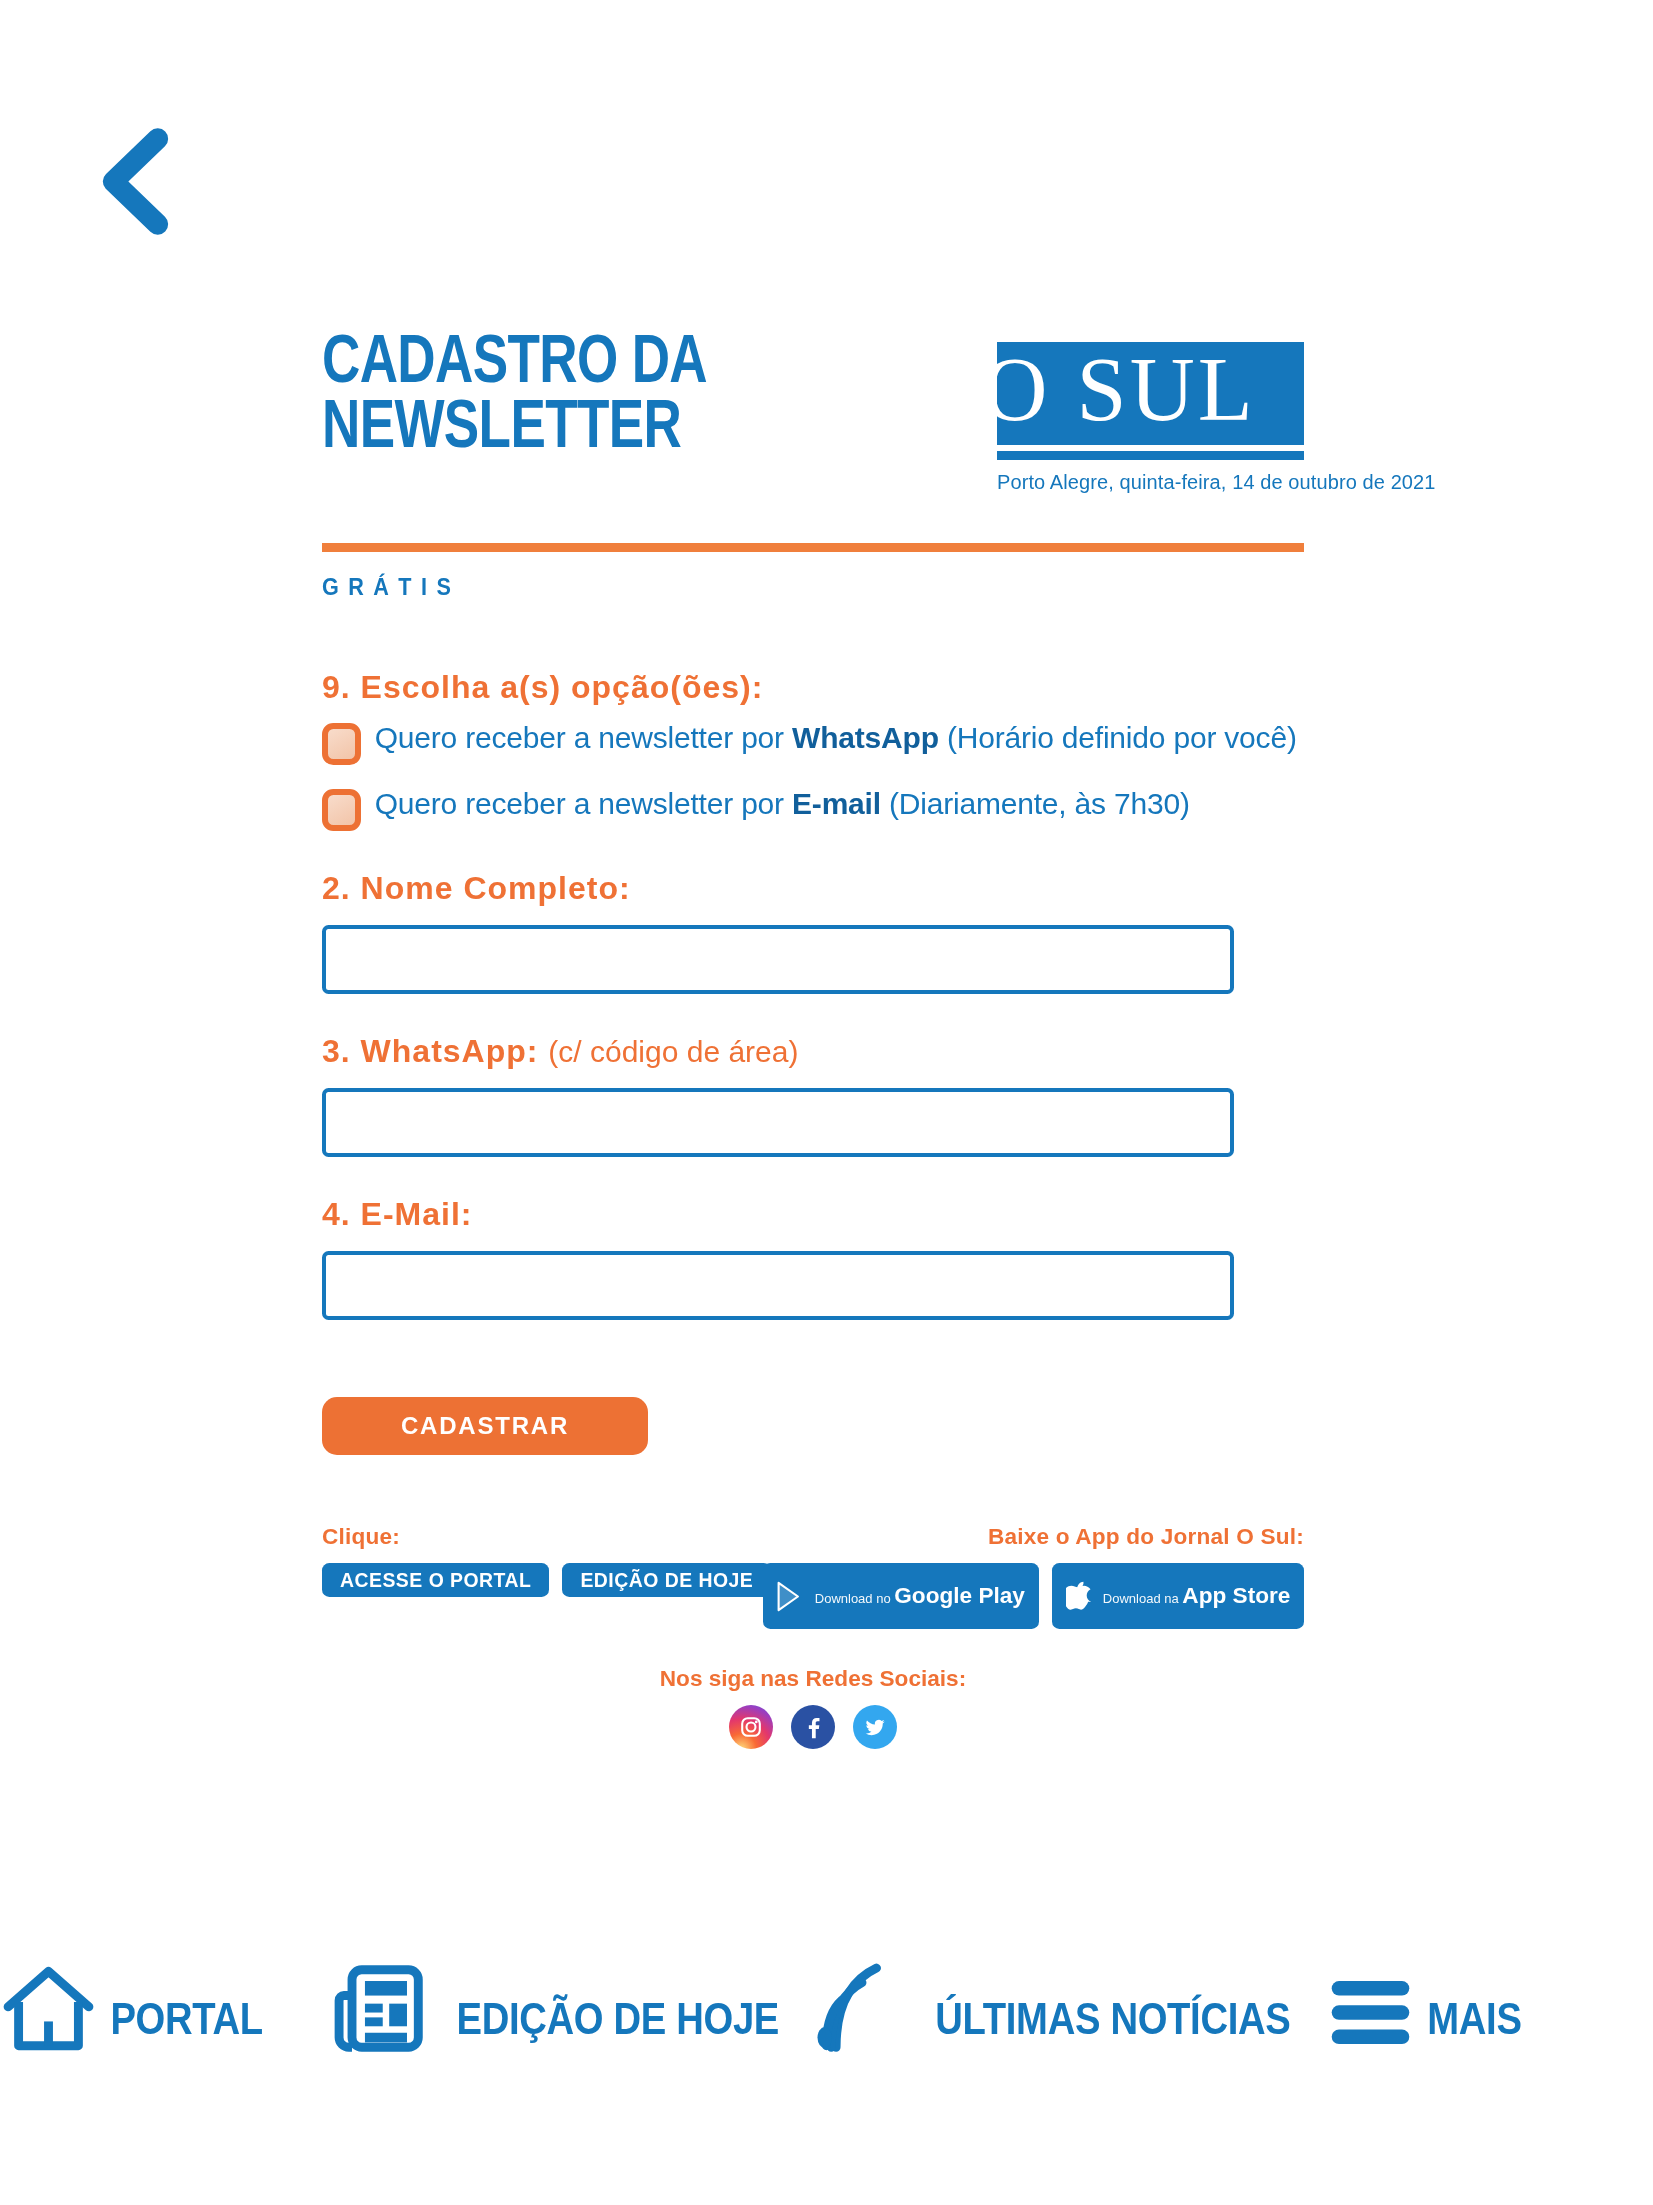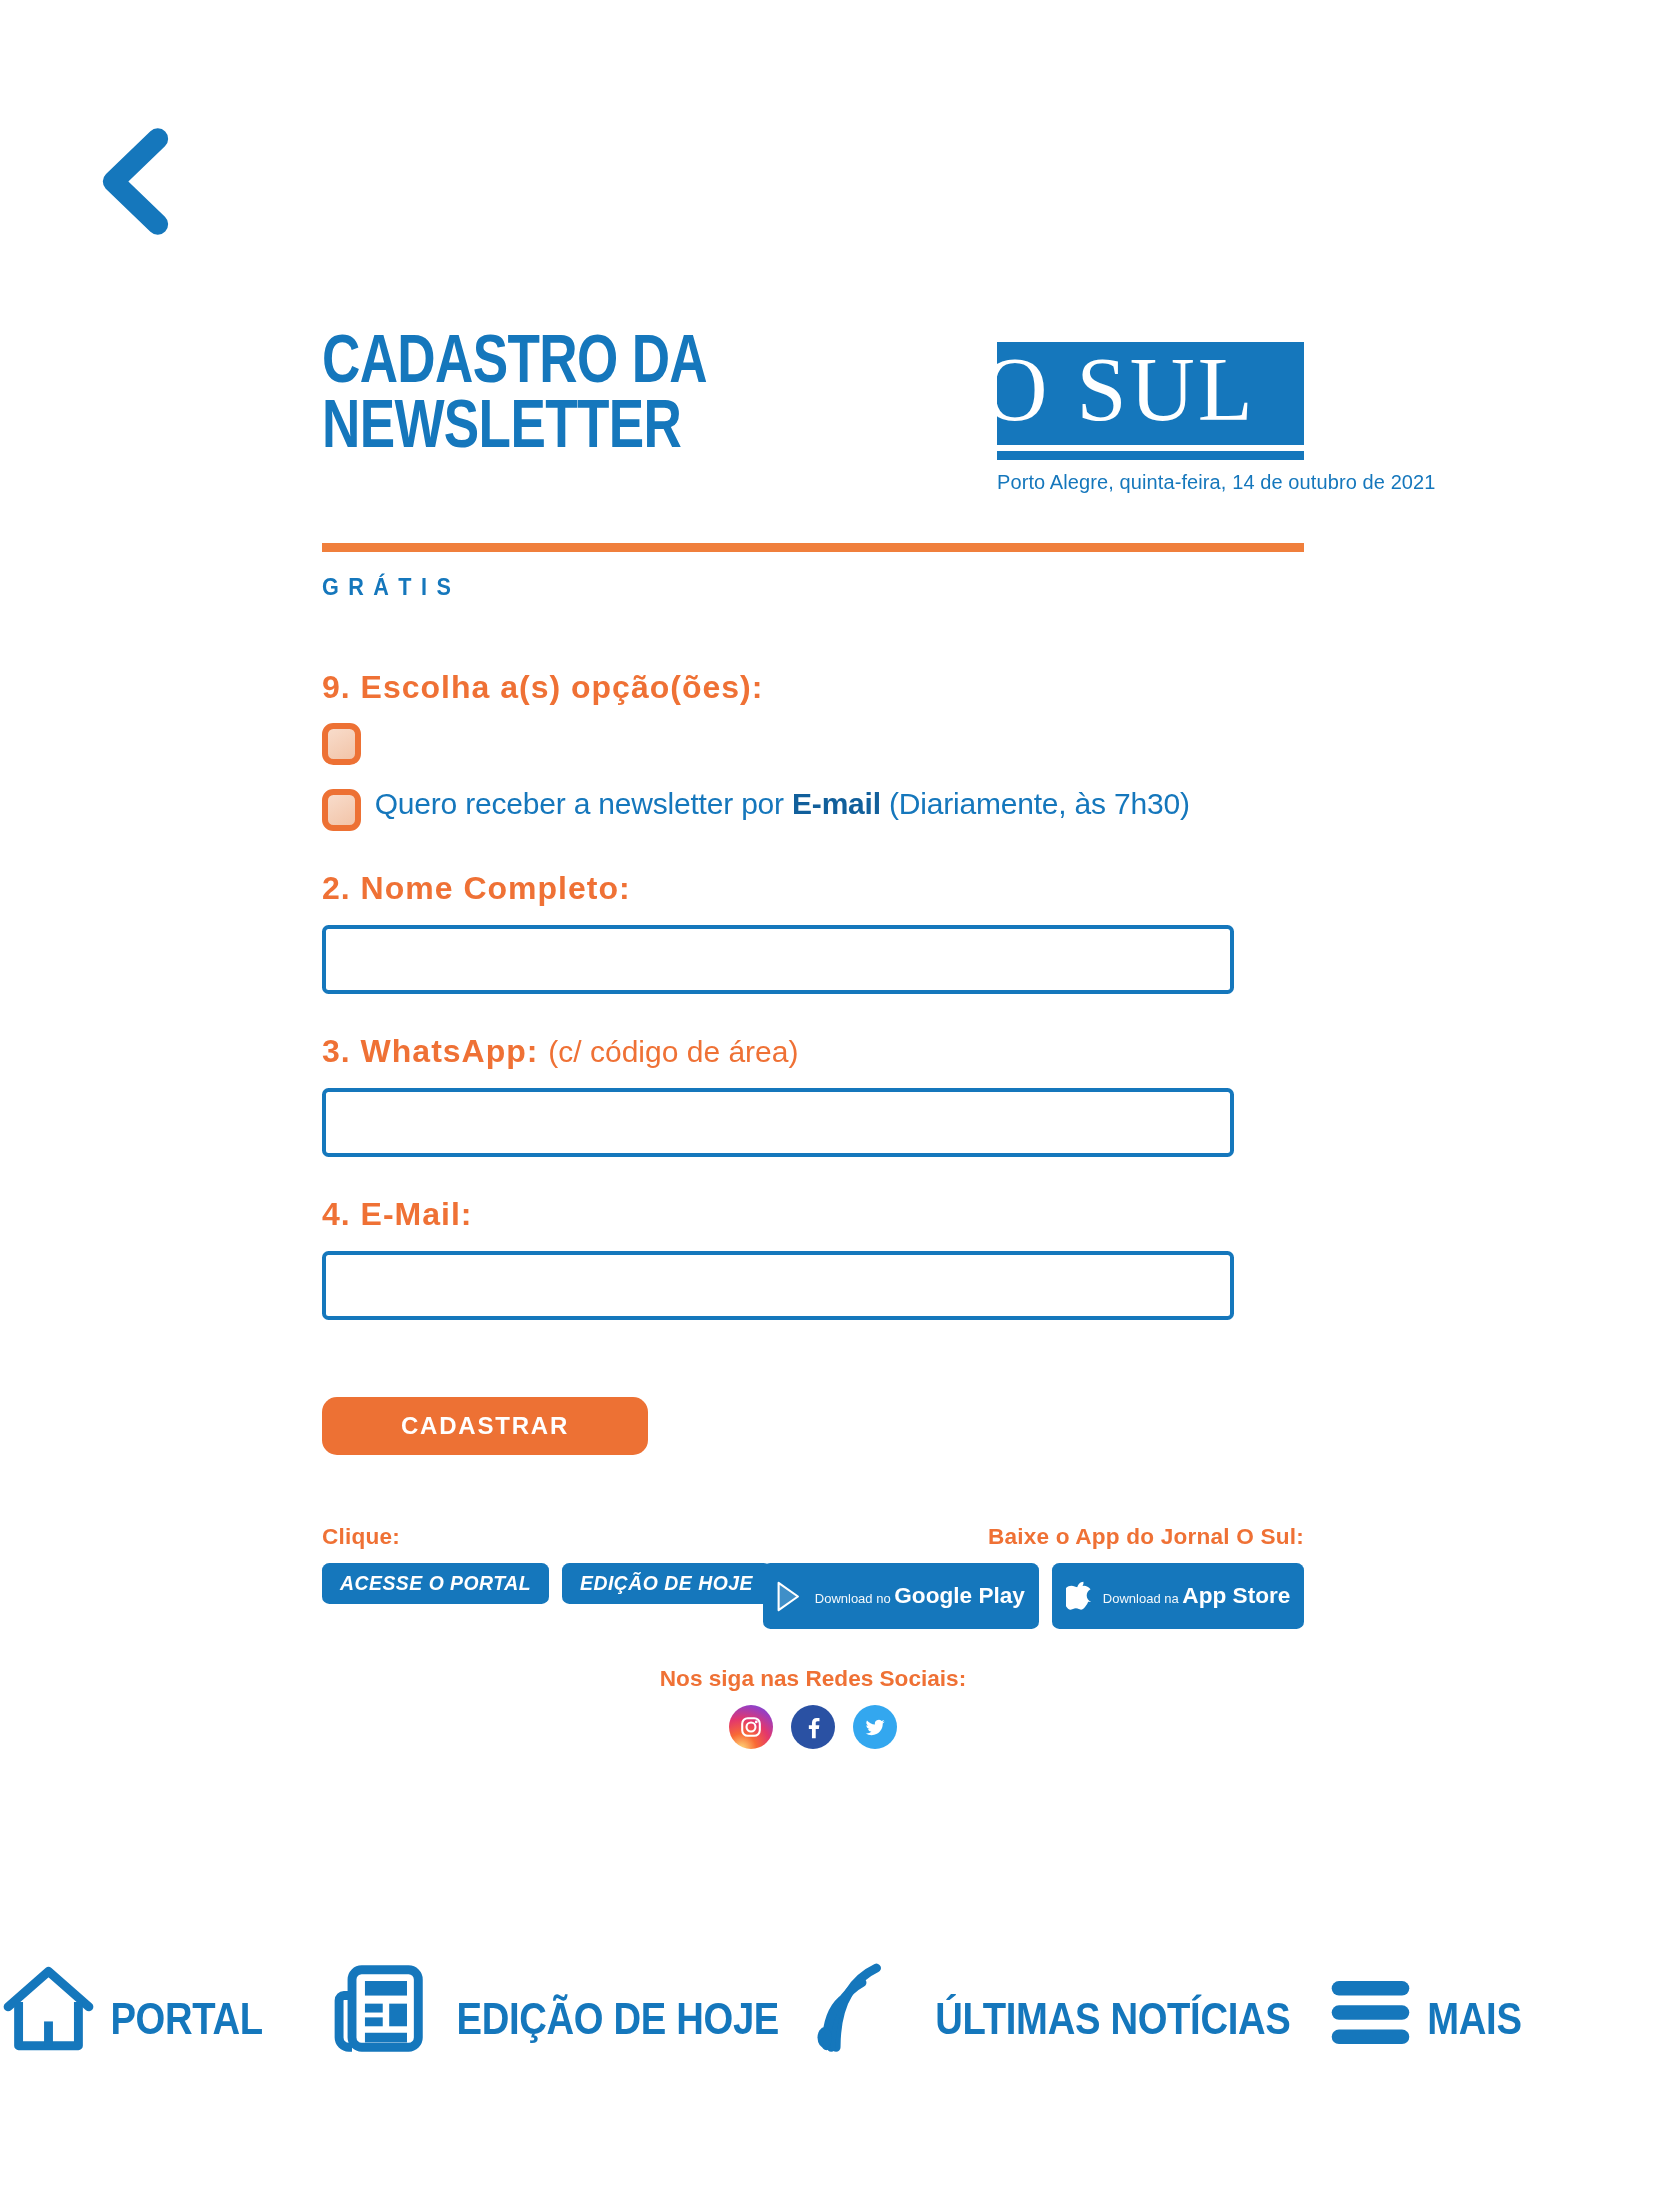--- a/index.html
+++ b/index.html
@@ -211,29 +211,28 @@
     white-space: nowrap;
   }
 
   .btn-row { display: flex; gap: 13px; margin-top: 13px; }
 
   .blue-btn {
     background: #1577BC;
     color: #ffffff;
     border: none;
     border-radius: 7.3px;
-    height: 41px;
+    height: 34px;
     padding: 0 18px;
     font-family: "Liberation Sans", sans-serif;
     font-weight: 700;
     font-size: 19.4px;
     letter-spacing: 0.5px;
     cursor: pointer;
     white-space: nowrap;
-    font-style: italic;
   }
 
   .store-badge {
     display: flex;
     align-items: center;
     gap: 8px;
     background: #1577BC;
     border-radius: 7.3px;
     height: 66px;
     padding: 0 13.7px 0 11.3px;
@@ -344,20 +343,23 @@
     <div id="free-label">GRÁTIS</div>
 
     <div id="form-area">
 
       <div class="step-label">9. Escolha a(s) opção(ões):</div>
 
       <div class="option-list">
 
         <div class="option-row">
           <div class="checkbox"></div>
+          <div class="option-text">
+            <span>Quero receber a newsletter por </span><b>WhatsApp</b><span> (Horário definido por você)</span>
+          </div>
         </div>
 
         <div class="option-row">
           <div class="checkbox"></div>
           <div class="option-text">
             <span>Quero receber a newsletter por </span><b>E-mail</b><span> (Diariamente, às 7h30)</span>
           </div>
         </div>
 
       </div>

